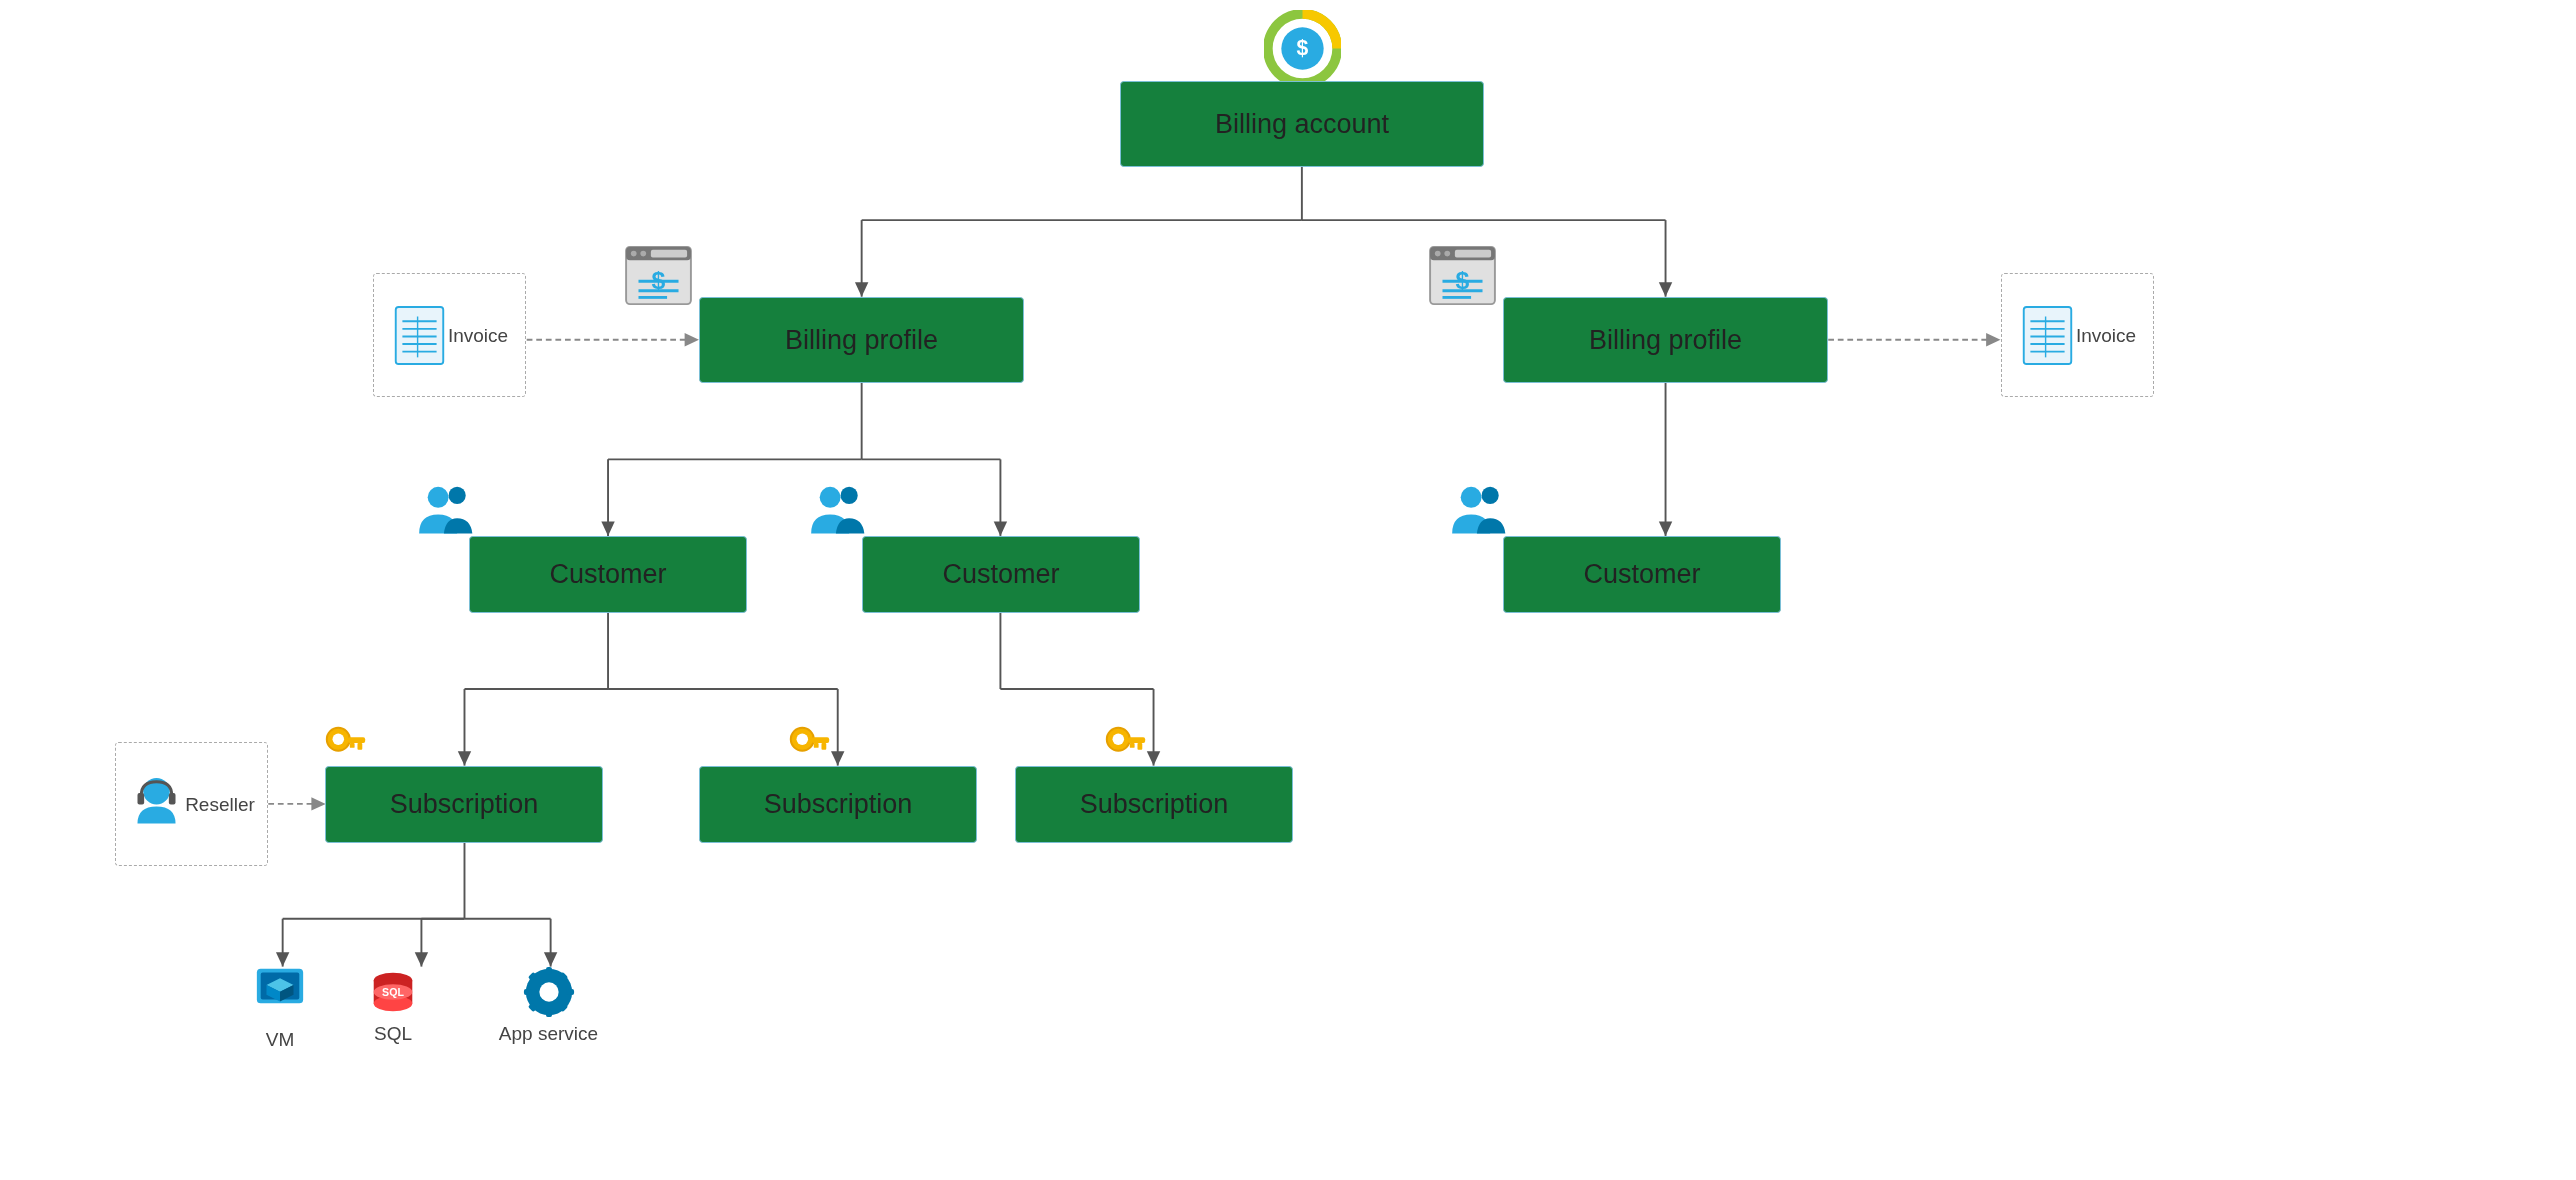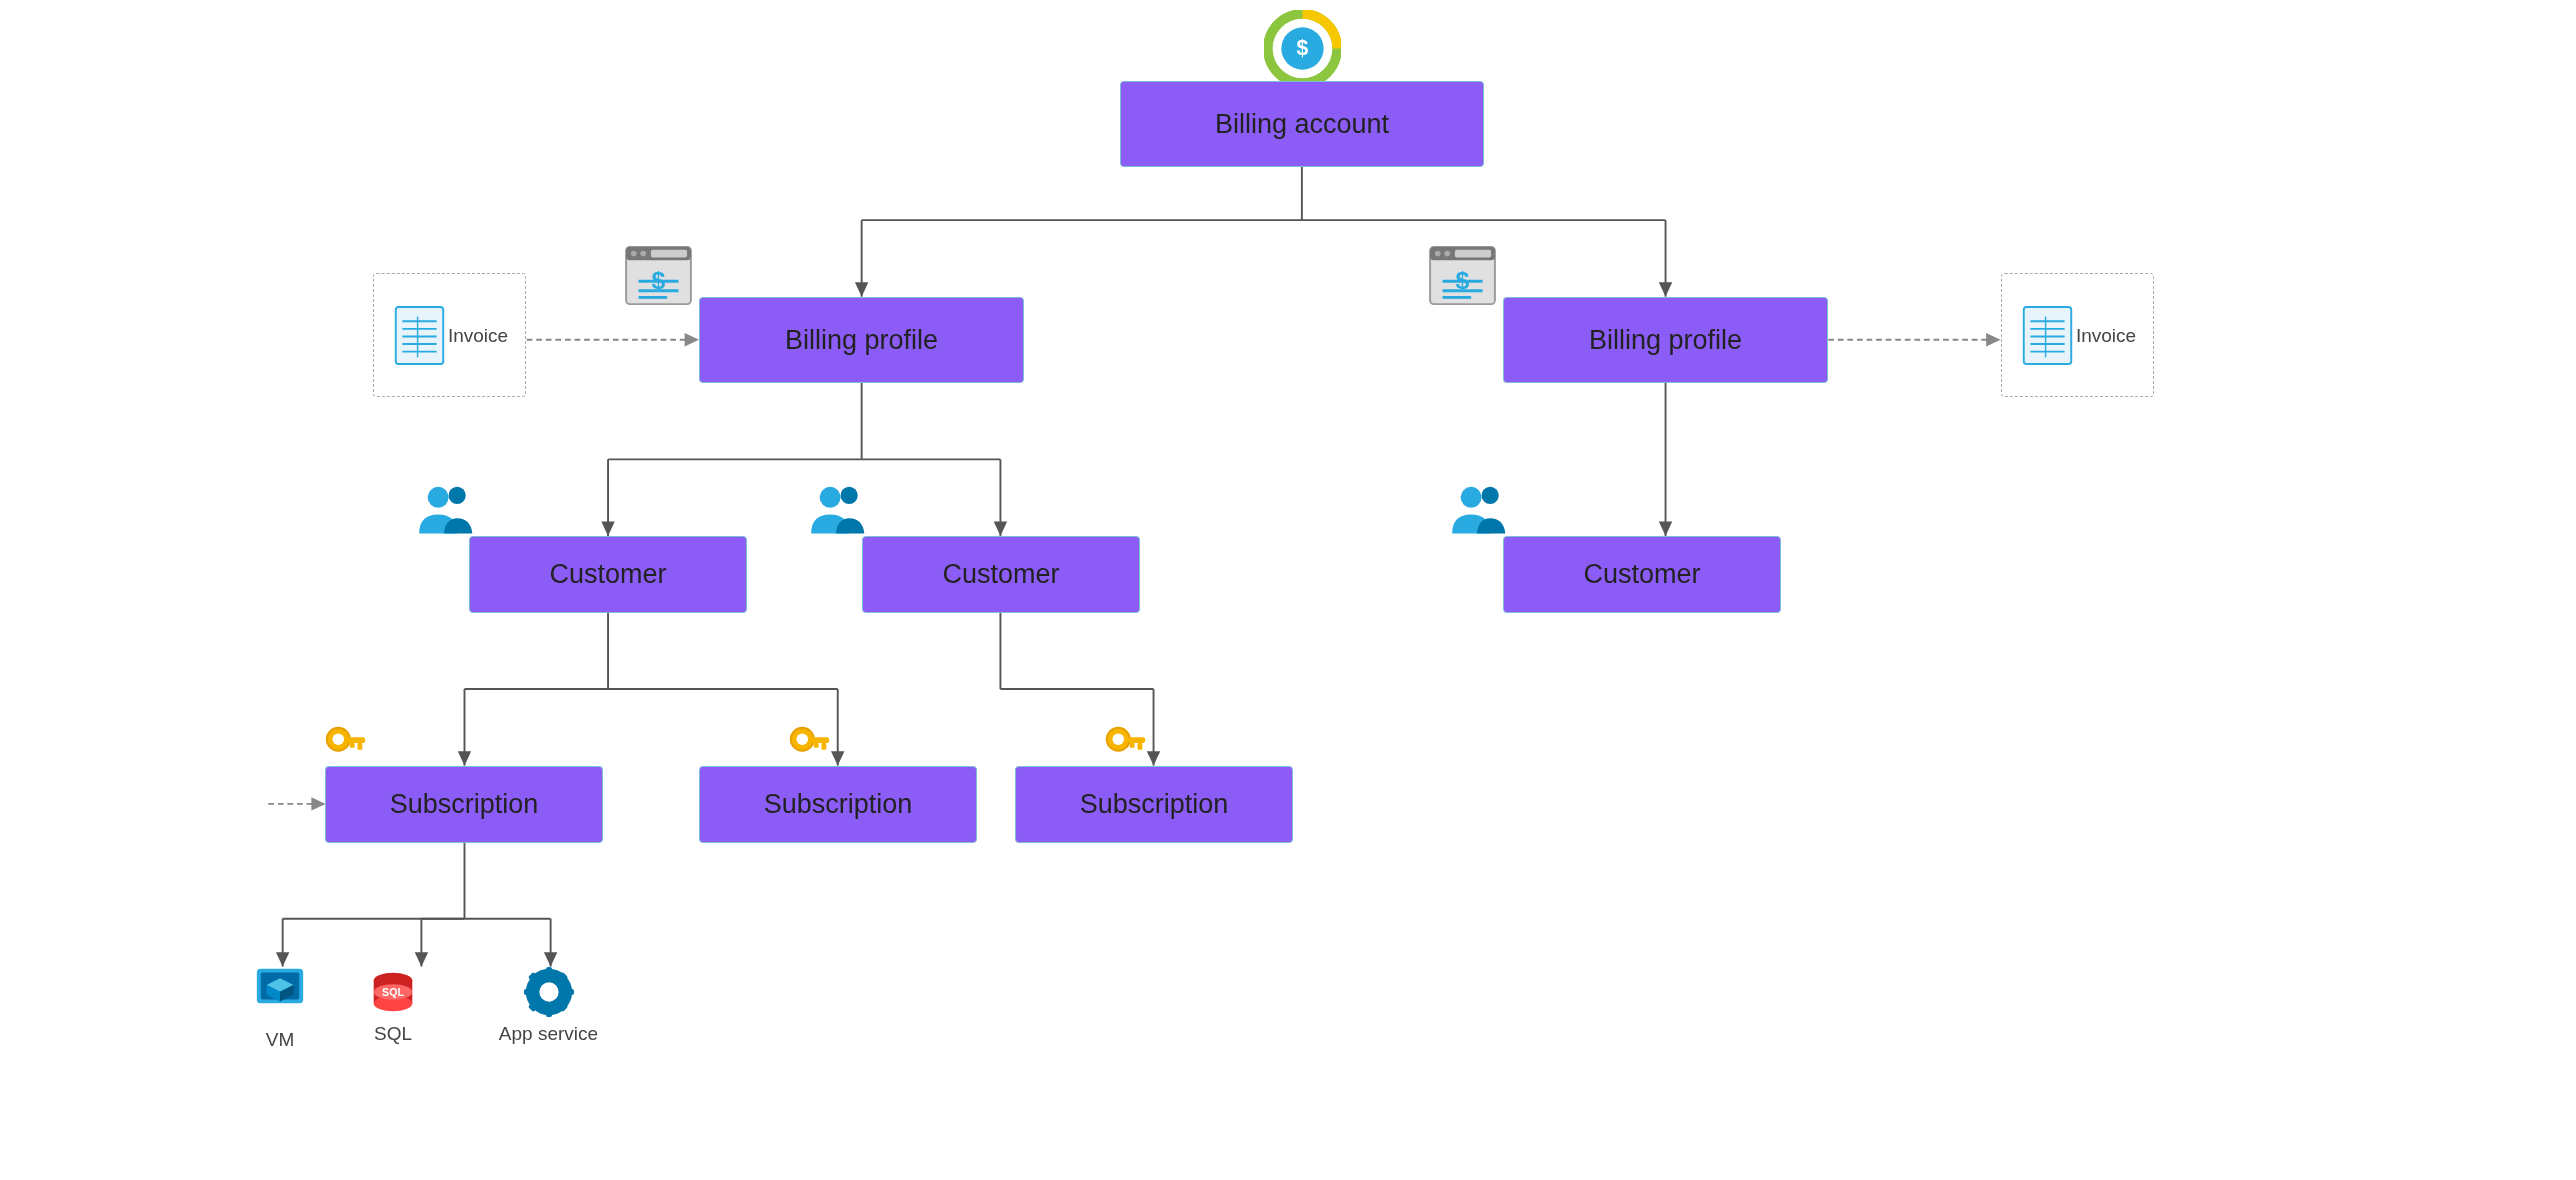--- a/index.html
+++ b/index.html
@@ -12,21 +12,21 @@
       position: relative;
     }
     .diagram {
       position: relative;
       width: 2576px;
       height: 1180px;
     }
     
     .node {
       position: absolute;
-      background: #8b5cf6;
+      background: #15803d;
       border: 1.4px solid #7bbfd6;
       border-radius: 3.8px;
       display: flex;
       align-items: center;
       justify-content: center;
       font-size: 27px;
       font-weight: 400;
       color: #222;
       text-align: center;
     }
@@ -237,20 +237,32 @@
       <path d="M2 52 Q2 32 22 32 Q42 32 42 52" fill="#29abe2"></path>
       <circle cx="42" cy="12" r="9" fill="#0077aa"></circle>
       <path d="M28 52 Q30 36 42 36 Q56 36 58 52" fill="#0077aa"></path>
     </svg>
   </div>
 
   <div class="node" style="left:1503px; top:536px; width:278px; height:77px;">
     <span>Customer</span>
   </div>
 
+  <div class="node-dashed" style="left:115px; top:742px; width:153px; height:124px;">
+    <svg width="57" height="61" viewBox="0 0 60 64">
+
+      <circle cx="30" cy="18" r="14" fill="#29abe2"></circle>
+      <path d="M10 52 Q10 34 30 34 Q50 34 50 52" fill="#29abe2"></path>
+
+      <path d="M14 22 Q14 8 30 8 Q46 8 46 22" fill="none" stroke="#555" stroke-width="3"></path>
+      <rect x="10" y="20" width="7" height="12" rx="2" fill="#555"></rect>
+      <rect x="43" y="20" width="7" height="12" rx="2" fill="#555"></rect>
+    </svg>
+    <span style="font-size:19px; color:#444; margin-top:1.9px;">Reseller</span>
+  </div>
 
   <div class="icon-box" style="left:316px; top:716px; width:57px; height:56px;">
     <svg width="48" height="48" viewBox="0 0 50 50">
       <circle cx="18" cy="20" r="12" fill="#f7b500" stroke="#e6a000" stroke-width="2"></circle>
       <circle cx="18" cy="20" r="6" fill="#fff"></circle>
       <rect x="28" y="18" width="18" height="6" rx="2" fill="#f7b500"></rect>
       <rect x="38" y="24" width="5" height="7" rx="1" fill="#f7b500"></rect>
       <rect x="30" y="24" width="5" height="5" rx="1" fill="#f7b500"></rect>
     </svg>
   </div>

